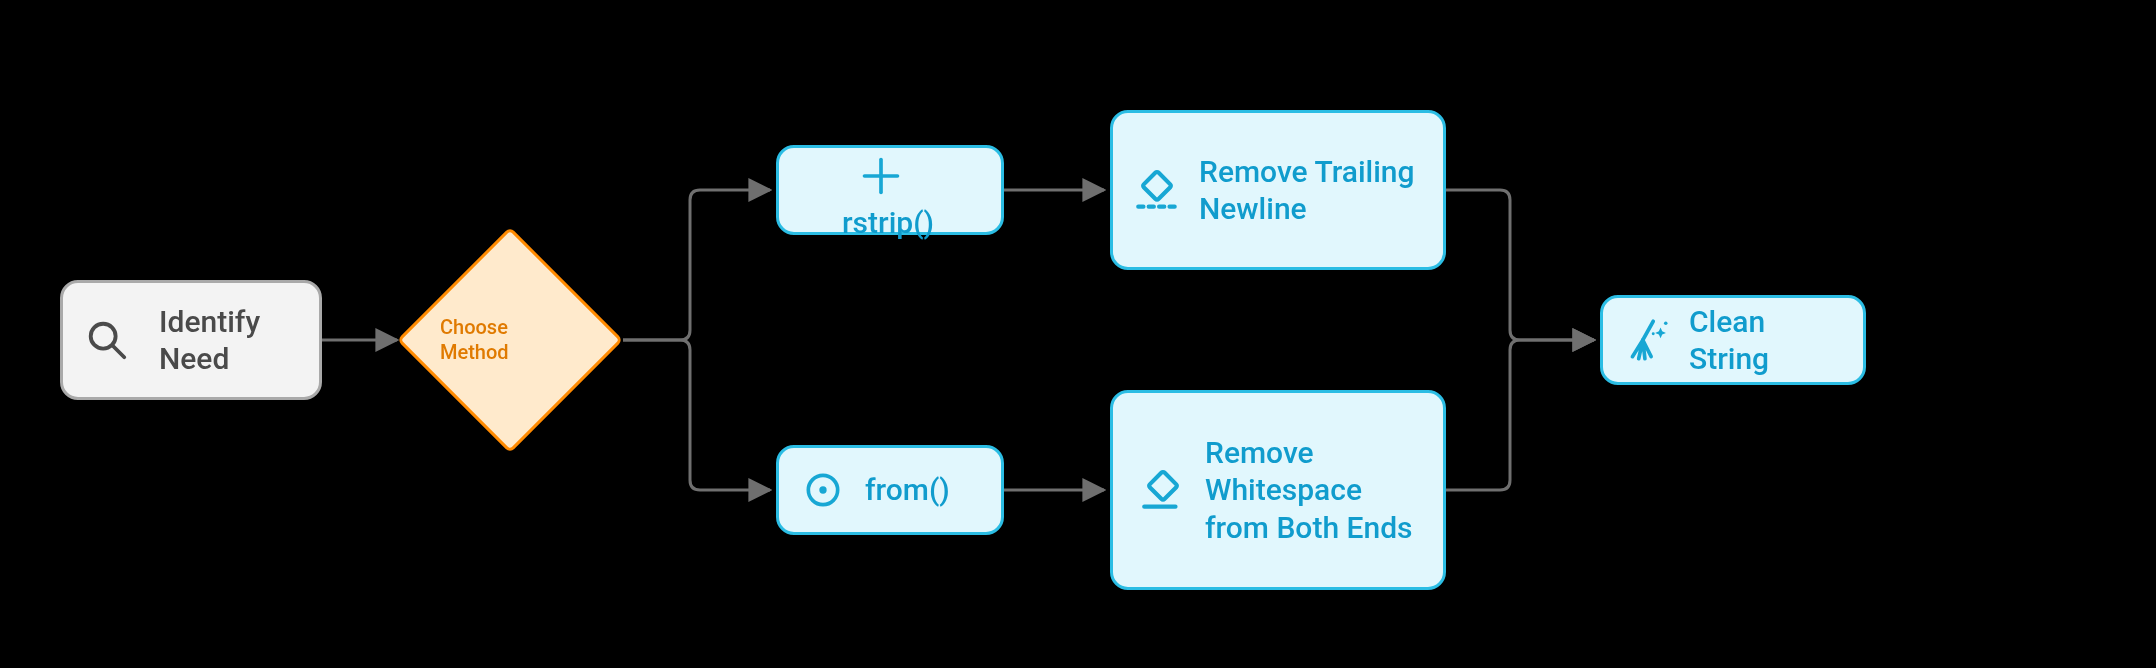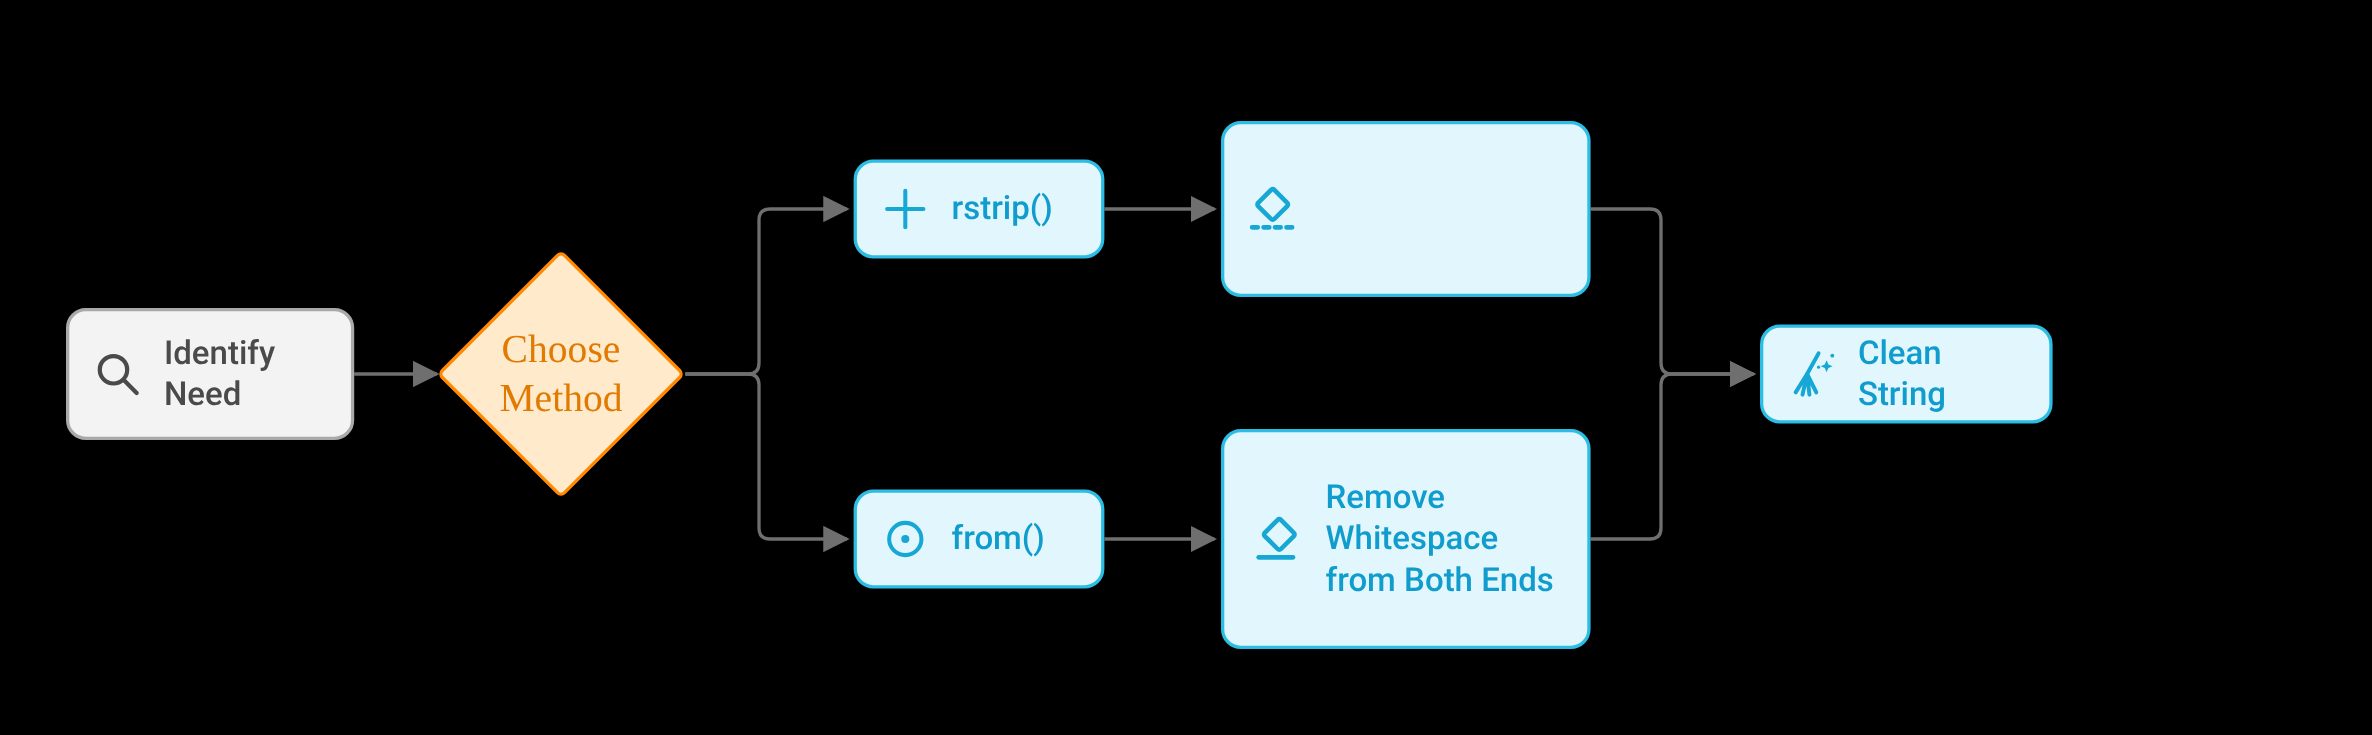--- a/index.html
+++ b/index.html
@@ -42,20 +42,21 @@
 
   
   .node-start {
     position: absolute;
     background: #f3f3f3;
     border: 3px solid #a9a9a9;
     border-radius: 18px;
     display: flex;
     align-items: center;
     padding: 0 20px 0 16px;
+    gap: 10px;
   }
   .node-start .icon-wrap {
     width: 56px; flex: 0 0 56px; height: 56px;
     display: flex; align-items: center; justify-content: center;
     margin-right: 14px;
   }
   .node-start .label {
     color: #4a4a4a;
     font-size: 30px;
     font-weight: 500;
@@ -72,27 +73,26 @@
     border: 3px solid #ff8a00;
     transform: rotate(45deg);
     border-radius: 6px;
   }
   .diamond-label {
     position: absolute;
     inset: 0;
     display: flex;
     align-items: center;
     justify-content: center;
-    text-align: center;
+    text-align: left;
     color: #e07a00;
-    font-size: 36px;
+    font-size: 20px;
     font-weight: 500;
     line-height: 1.25;
     padding: 0 10px;
-    font-family: Liberation Serif, serif;
   }
 
   .icon-svg { display: block; }
 
   
   .wires {
     position: absolute;
     left: 0; top: 0;
     width: 2156px; height: 668px;
     pointer-events: none;
@@ -135,21 +135,21 @@
       </svg>
     </span>
     <span class="label">Identify Need</span>
   </div>
 
   <div class="diamond-wrap" style="left:430px; top:260px; width:160px; height:160px;">
     <div class="diamond"></div>
     <div class="diamond-label">Choose Method</div>
   </div>
 
-  <div class="node" style="left:776px; top:145px; width:228px; height:90px;">
+  <div class="node" style="left:776px; top:145px; width:228px; height:90px;flex-direction:column;">
     <span class="icon-wrap">
       <svg class="icon-svg" width="44" height="44" viewBox="0 0 48 48">
         <line x1="24" y1="6" x2="24" y2="42" stroke="#17a7d4" stroke-width="4" stroke-linecap="round"></line>
         <line x1="6" y1="24" x2="42" y2="24" stroke="#17a7d4" stroke-width="4" stroke-linecap="round"></line>
       </svg>
     </span>
     <span class="label">rstrip()</span>
   </div>
 
   <div class="node" style="left:776px; top:445px; width:228px; height:90px;">
@@ -164,20 +164,21 @@
 
   <div class="node" style="left:1110px; top:110px; width:336px; height:160px;">
     <span class="icon-wrap">
       <svg class="icon-svg" width="50" height="50" viewBox="0 0 48 48">
         <g transform="rotate(-45 24 20)">
           <rect x="14" y="10" width="20" height="20" rx="2" fill="none" stroke="#17a7d4" stroke-width="4"></rect>
         </g>
         <line x1="6" y1="40" x2="42" y2="40" stroke="#17a7d4" stroke-width="4" stroke-linecap="round" stroke-dasharray="5 5"></line>
       </svg>
     </span>
+    <span class="label">Remove Trailing New­line</span>
   </div>
 
   <div class="node" style="left:1110px; top:390px; width:336px; height:200px;padding-left:22px;">
     <span class="icon-wrap">
       <svg class="icon-svg" width="50" height="50" viewBox="0 0 48 48">
         <g transform="rotate(-45 24 20)">
           <rect x="14" y="10" width="20" height="20" rx="2" fill="none" stroke="#17a7d4" stroke-width="4"></rect>
         </g>
         <line x1="6" y1="40" x2="36" y2="40" stroke="#17a7d4" stroke-width="4" stroke-linecap="round"></line>
       </svg>

